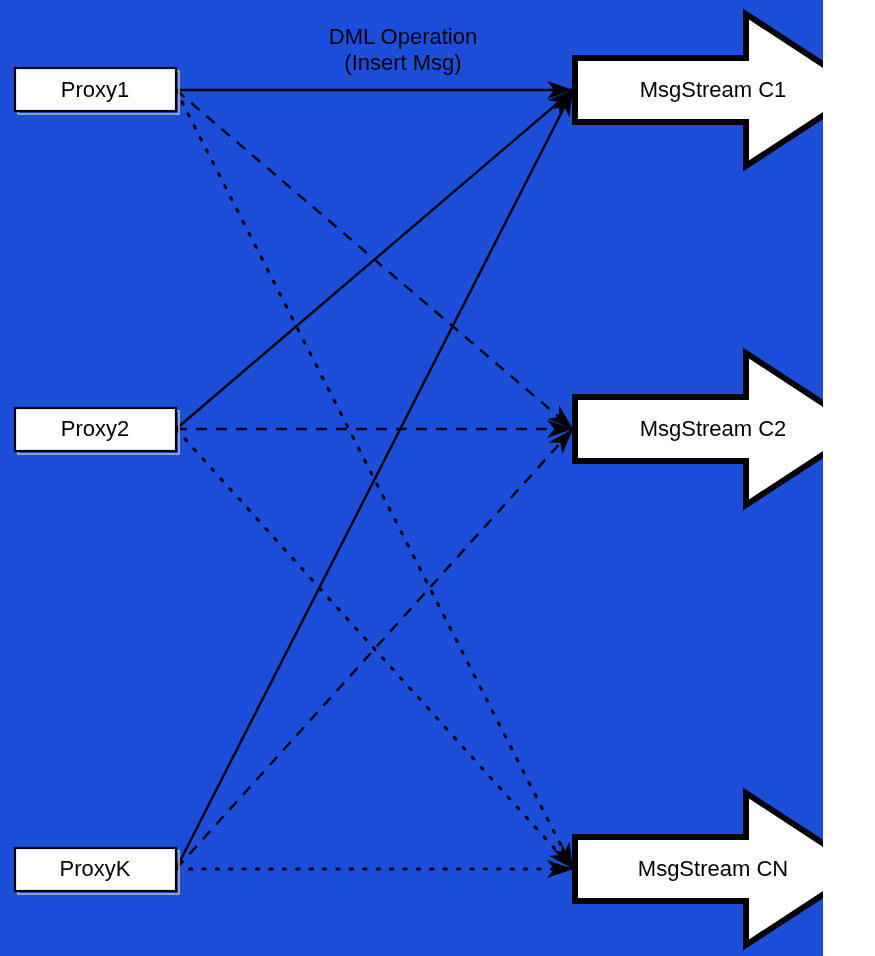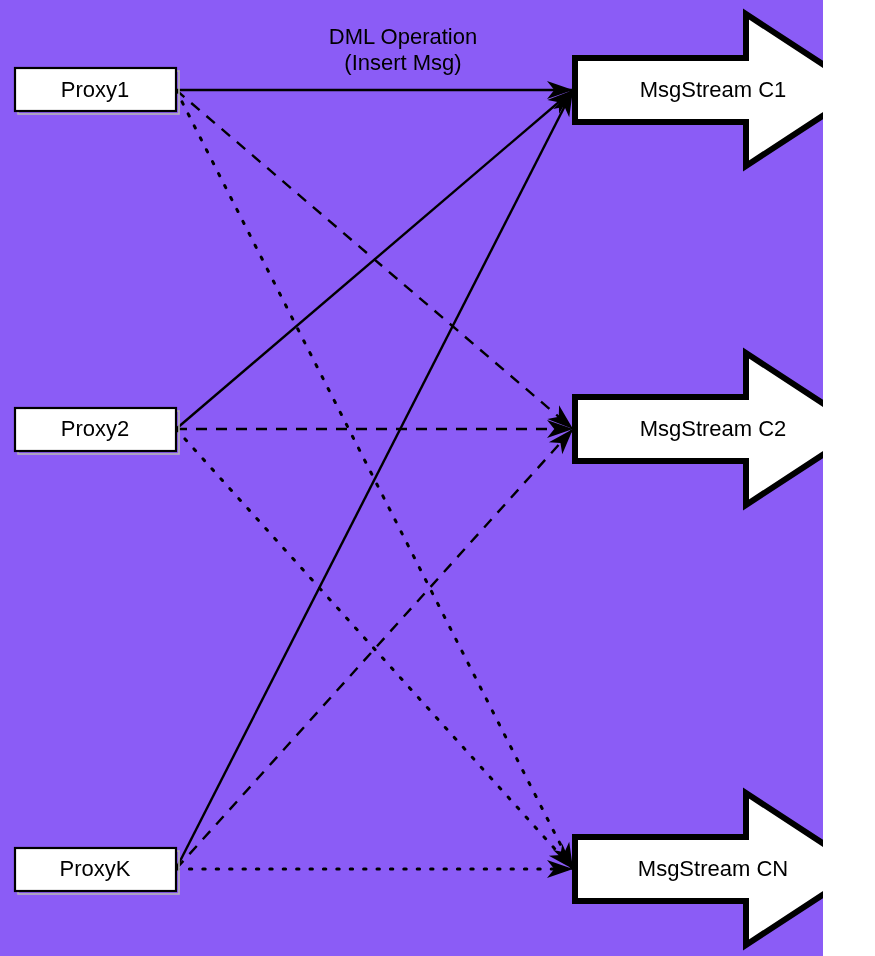--- a/index.html
+++ b/index.html
@@ -7,21 +7,21 @@
     padding: 0;
     background: #ffffff;
   }
   body {
     font-family: "Liberation Sans", sans-serif;
   }
   #diagram-root {
     position: relative;
     width: 823px;
     height: 956px;
-    background: #8b5cf6;
+    background: #1d4ed8;
     overflow: hidden;
   }
   #diagram-svg {
     display: block;
     width: 875px;
     height: 956px;
   }
   .proxy-box-rect {
     fill: #ffffff;
     stroke: #000000;

